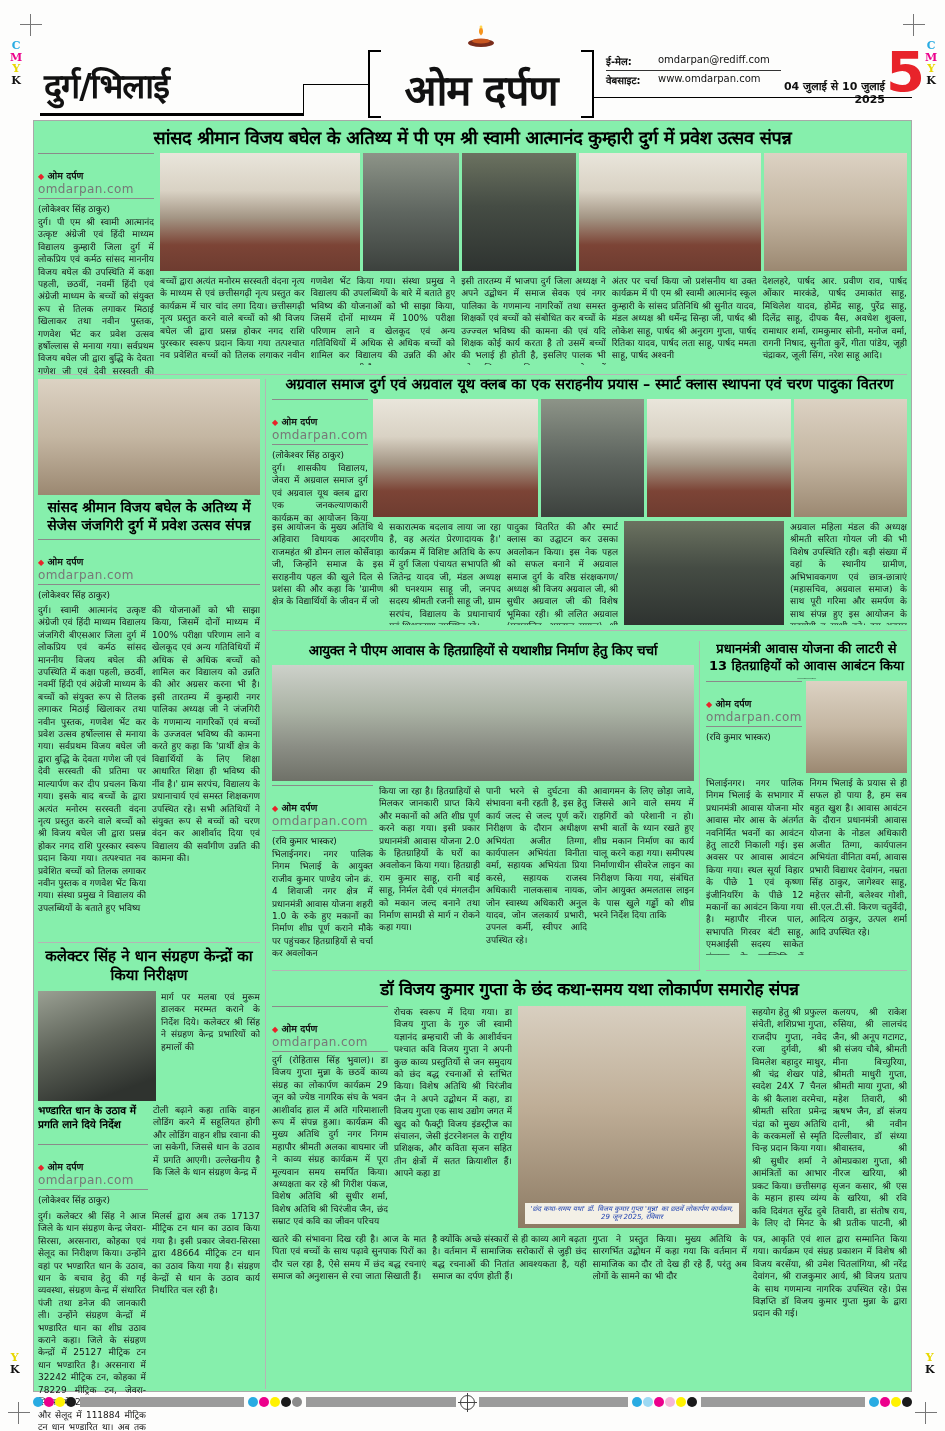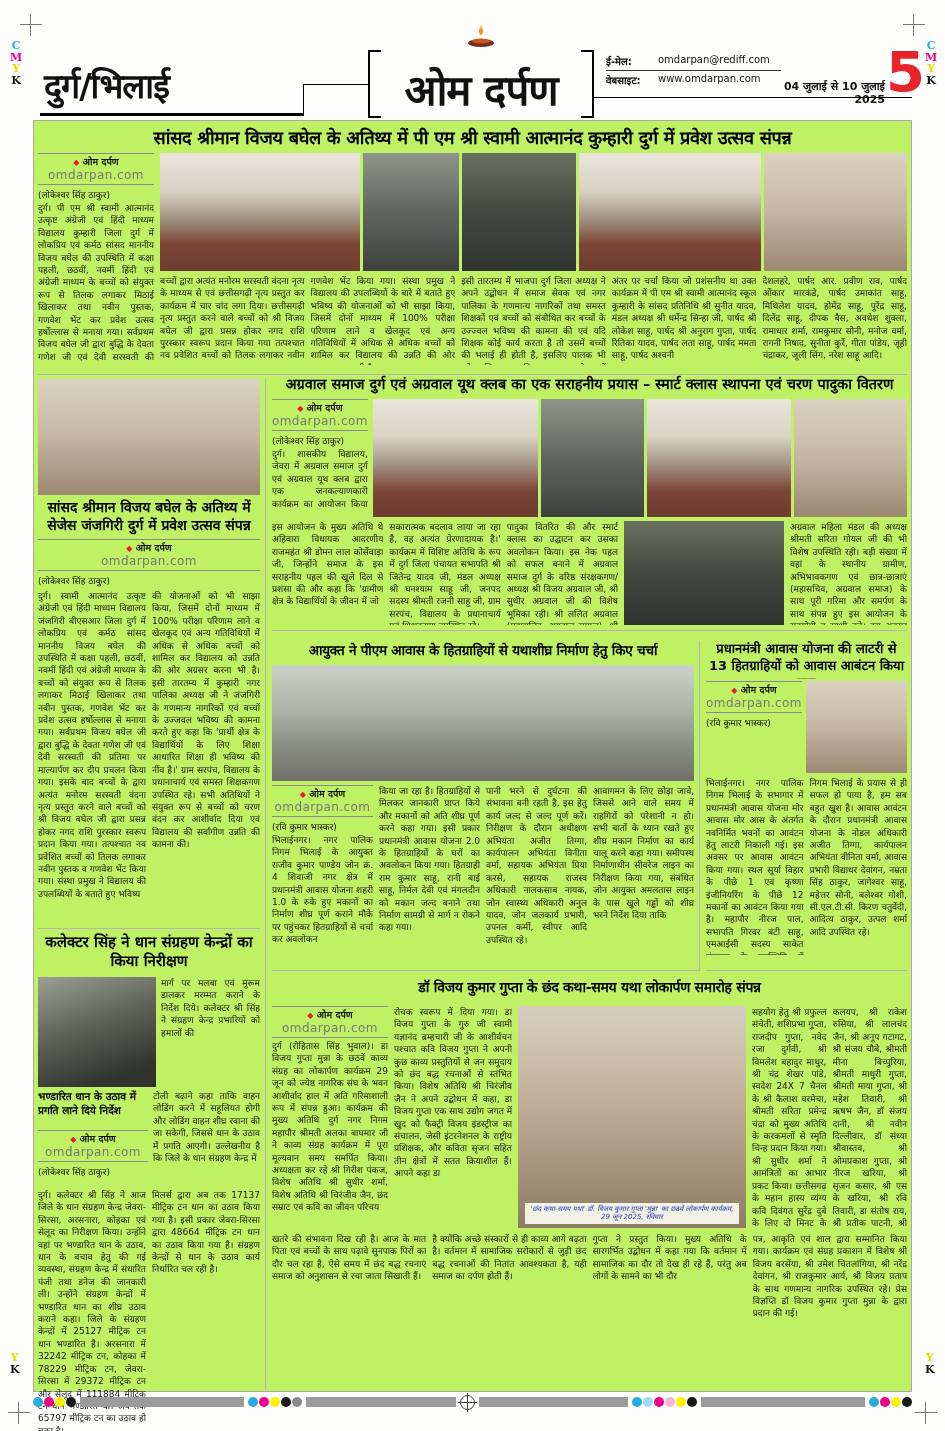--- a/index.html
+++ b/index.html
@@ -22,27 +22,27 @@
   .bracket.r { right:0; border-left:none; }
   .masthead { font-size:42px; font-weight:bold; letter-spacing:-1px; line-height:1; padding-bottom:6px; }
   .diya { position:absolute; top:0px; left:50%; transform:translateX(-50%); }
   .contact { position:absolute; left:606px; top:52px; width:175px; font-size:10px; }
   .contact .row { display:flex; gap:8px; padding:2px 0; border-bottom:1px solid #333; }
   .contact .lbl { font-weight:bold; min-width:44px; }
   .dateline { position:absolute; left:760px; top:78px; width:125px; font-size:11px; font-weight:bold; text-align:right; }
   .pageno { position:absolute; left:886px; top:44px; font-size:56px; font-weight:bold; color:#e8232a; line-height:1; }
 
   
-  .frame { position:absolute; left:33px; top:120px; width:879px; height:1272px; border:1px solid #a9a9a9; background:#bef264; padding:4px; }
+  .frame { position:absolute; left:33px; top:120px; width:879px; height:1272px; border:1px solid #a9a9a9; background:#86efac; padding:4px; }
 
   .hl { font-weight:bold; color:#000; overflow:hidden; white-space:nowrap; text-align:center; }
   .hl.wrap { white-space:normal; }
   .body-txt { font-size:9px; line-height:1.38; text-align:justify; color:#161616; overflow:hidden; }
   .byline { font-size:9px; font-weight:normal; padding:1px 0; }
-  .brandtag { border-top:1px solid #8a8a8a; border-bottom:1px solid #8a8a8a; text-align:center; padding:1px 0 2px; margin-bottom:2px; }
+  .brandtag { border-top:1px solid #8a8a8a; border-bottom:1px solid #8a8a8a; padding:15px 0 2px; margin-bottom:2px; }
   .brandtag .nm { font-size:9.5px; font-weight:bold; }
   .brandtag .dm { color:#e8232a; font-size:8px; }
   .brandtag .st { font-size:12px; color:#777; letter-spacing:.4px; }
 
   .ph { position:relative; background:#a59d90; flex:1; }
   .ph.tent   { background:linear-gradient(180deg,#e9e5db 0%,#d9d2c4 32%,#a39584 55%,#7c4436 78%,#6e3c30 100%); }
   .ph.crowd  { background:linear-gradient(180deg,#6b7260 0%,#454c44 45%,#2e3330 100%); }
   .ph.kids   { background:linear-gradient(180deg,#8d9488 0%,#5f6660 50%,#3c413d 100%); }
   .ph.street { background:linear-gradient(180deg,#cdd1ca 0%,#aab2a4 40%,#8b8e85 70%,#6f7168 100%); }
   .ph.hall   { background:linear-gradient(180deg,#dcd2c3 0%,#c4b6a2 50%,#9b8871 100%); }
@@ -261,21 +261,21 @@
       </div>
       <div class="ph hall" style="flex:1;height:92px"></div>
     </div>
     <div class="cols" style="height:178px;margin-top:4px">
       <div class="body-txt">भिलाईनगर। नगर पालिक निगम भिलाई के सभागार में प्रधानमंत्री आवास योजना मोर आवास मोर आस के अंतर्गत नवनिर्मित भवनों का आवंटन हेतु लाटरी निकाली गई। इस अवसर पर आवास आवंटन किया गया। स्थल सूर्या विहार के पीछे 1 एवं कृष्णा इंजीनियरिंग के पीछे 12 मकानों का आवंटन किया गया है। महापौर नीरज पाल, सभापति गिरवर बंटी साहू, एमआईसी सदस्य साकेत चंद्राकर के उपस्थिति में दिव्यांगजन के 6 एवं सामान्य के 7 हितग्राहियों की लाटरी निकाली। हितग्राहियों ने कहा यह हमारा सपना था कि हमें अपना स्वयं का मकान मिले। यह सरकार एवं नगर</div>
       <div class="body-txt">निगम भिलाई के प्रयास से ही सफल हो पाया है, हम सब बहुत खुश है। आवास आवंटन के दौरान प्रधानमंत्री आवास योजना के नोडल अधिकारी अजीत तिग्गा, कार्यपालन अभियंता वीनिता वर्मा, आवास प्रभारी विद्याधर देवांगन, नम्रता सिंह ठाकुर, जागेश्वर साहू, महेत्तर सोनी, बलेश्वर गोशी, सी.एल.टी.सी. किरण चतुर्वेदी, आदित्य ठाकुर, उत्पल शर्मा आदि उपस्थित रहे।</div>
     </div>
   </div>
 
   <div class="sect" style="left:238px;top:856px;width:635px;height:412px">
-    <div class="hl" style="font-size:14px;letter-spacing:-0.3px;height:26px">डॉ विजय कुमार गुप्ता के छंद कथा-समय यथा लोकार्पण समारोह संपन्न</div>
+    <div class="hl" style="font-size:17px;letter-spacing:-0.3px;height:26px">डॉ विजय कुमार गुप्ता के छंद कथा-समय यथा लोकार्पण समारोह संपन्न</div>
     <div style="display:flex;gap:6px;height:222px;margin-top:3px">
       <div style="flex:0 0 116px">
         <div class="brandtag">
           <div class="nm"><span class="dm">◆</span> <span>ओम दर्पण</span></div>
           <div class="st">omdarpan.com</div>
         </div>
         <div class="body-txt" style="height:182px">दुर्ग (रोहितास सिंह भुवाल)। डा विजय गुप्ता मुन्ना के छठवें काव्य संग्रह का लोकार्पण कार्यक्रम 29 जून को ज्येष्ठ नागरिक संघ के भवन आशीर्वाद हाल में अति गरिमाशाली रूप में संपन्न हुआ। कार्यक्रम की मुख्य अतिथि दुर्ग नगर निगम महापौर श्रीमती अलका बाघमार जी ने काव्य संग्रह कार्यक्रम में पूरा मूल्यवान समय समर्पित किया। अध्यक्षता कर रहे श्री गिरीश पंकज, विशेष अतिथि श्री सुधीर शर्मा, विशेष अतिथि श्री चिरंजीव जैन, छंद सम्राट एवं कवि का जीवन परिचय</div>
       </div>
       <div class="body-txt" style="flex:0 0 118px">रोचक स्वरूप में दिया गया। डा विजय गुप्ता के गुरु जी स्वामी यज्ञानंद ब्रम्हचारी जी के आशीर्वचन पश्चात कवि विजय गुप्ता ने अपनी कुछ काव्य प्रस्तुतियों से जन समुदाय को छंद बद्ध रचनाओं से स्तंभित किया। विशेष अतिथि श्री चिरंजीव जैन ने अपने उद्बोधन में कहा, डा विजय गुप्ता एक साथ उद्योग जगत में खुद को फैक्ट्री विजय इंडस्ट्रीज का संचालन, जेसी इंटरनेशनल के राष्ट्रीय प्रशिक्षक, और कविता सृजन सहित तीन क्षेत्रों में सतत क्रियाशील हैं। आपने कहा डा</div>
       <div class="ph banner" style="flex:0 0 228px">

